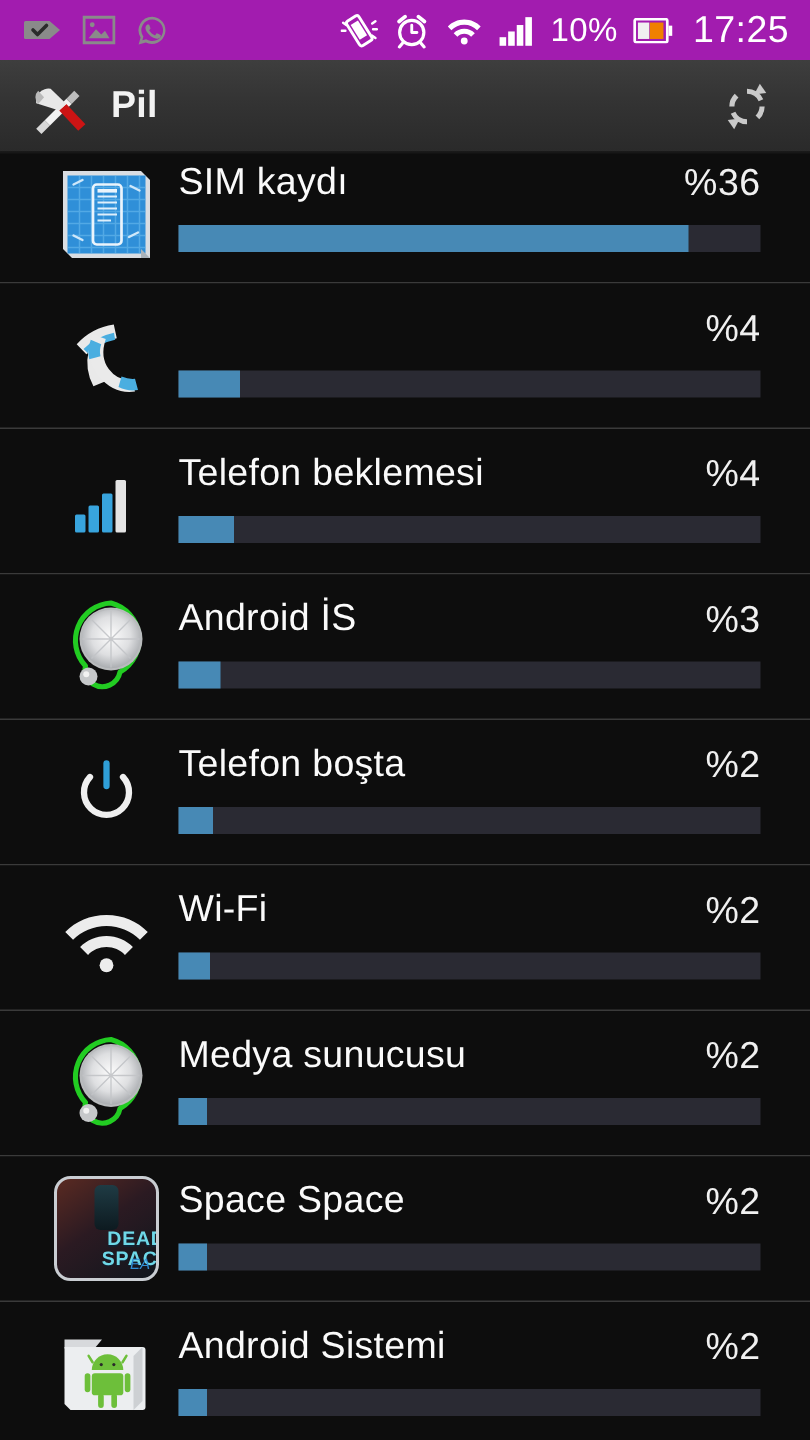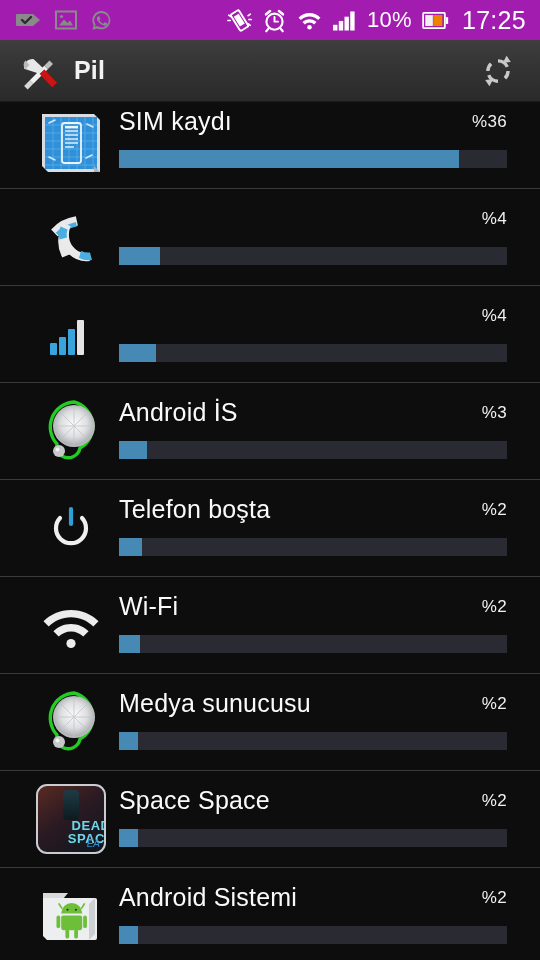--- a/index.html
+++ b/index.html
@@ -59,21 +59,21 @@
     position:absolute; left:33px; top:50%; transform:translateY(-50%);
     width:76px; height:76px; display:flex; align-items:center; justify-content:center;
   }
   .row-label{
     position:absolute; left:119px; top:14px;
     color:#fafafa; font-size:25px; line-height:30px; letter-spacing:.2px;
     white-space:nowrap;
   }
   .row-pct{
     position:absolute; right:33px; top:17px;
-    color:#f0f0f0; font-size:17px; line-height:26px; letter-spacing:.3px;margin-left:28px;
+    color:#f0f0f0; font-size:25px; line-height:26px; letter-spacing:.3px;margin-left:28px;
   }
   .row-track{
     position:absolute; left:119px; top:58px; width:388px; height:18px;
     background:#2a2a33;
   }
   .row-fill{ height:100%; background:#4789b5; }
 
   
   #row-0{ height:92px; margin-top:-5px;text-align:right; }
   #row-0 .row-label{ top:9px; }
@@ -251,20 +251,21 @@
 
     <div class="row">
       <div class="row-icon">
         <svg width="50" height="50" viewBox="0 0 50 50">
           <rect x="4" y="34" width="7" height="12" rx="1" fill="#38a4dd"></rect>
           <rect x="13" y="28" width="7" height="18" rx="1" fill="#38a4dd"></rect>
           <rect x="22" y="20" width="7" height="26" rx="1" fill="#38a4dd"></rect>
           <rect x="31" y="11" width="7" height="35" rx="1" fill="#e4e4e4"></rect>
         </svg>
       </div>
+      <div class="row-label">Telefon beklemesi</div>
       <div class="row-pct">%4</div>
       <div class="row-track" style="background: rgb(42, 42, 51);">
         <div class="row-fill" style="width: 9.5%; background: rgb(71, 137, 181);"></div>
       </div>
     </div>
 
     <div class="row">
       <div class="row-icon">
         <svg width="70" height="70" viewBox="0 0 70 70">
           <path d="M38 6 a25 25 0 0 1 6 46 a12 12 0 0 1 -18 8 a11 11 0 0 1 -5 -12 A25 25 0 0 1 38 6 z" fill="none" stroke="#22cc22" stroke-width="3.4" stroke-linejoin="round"></path>

